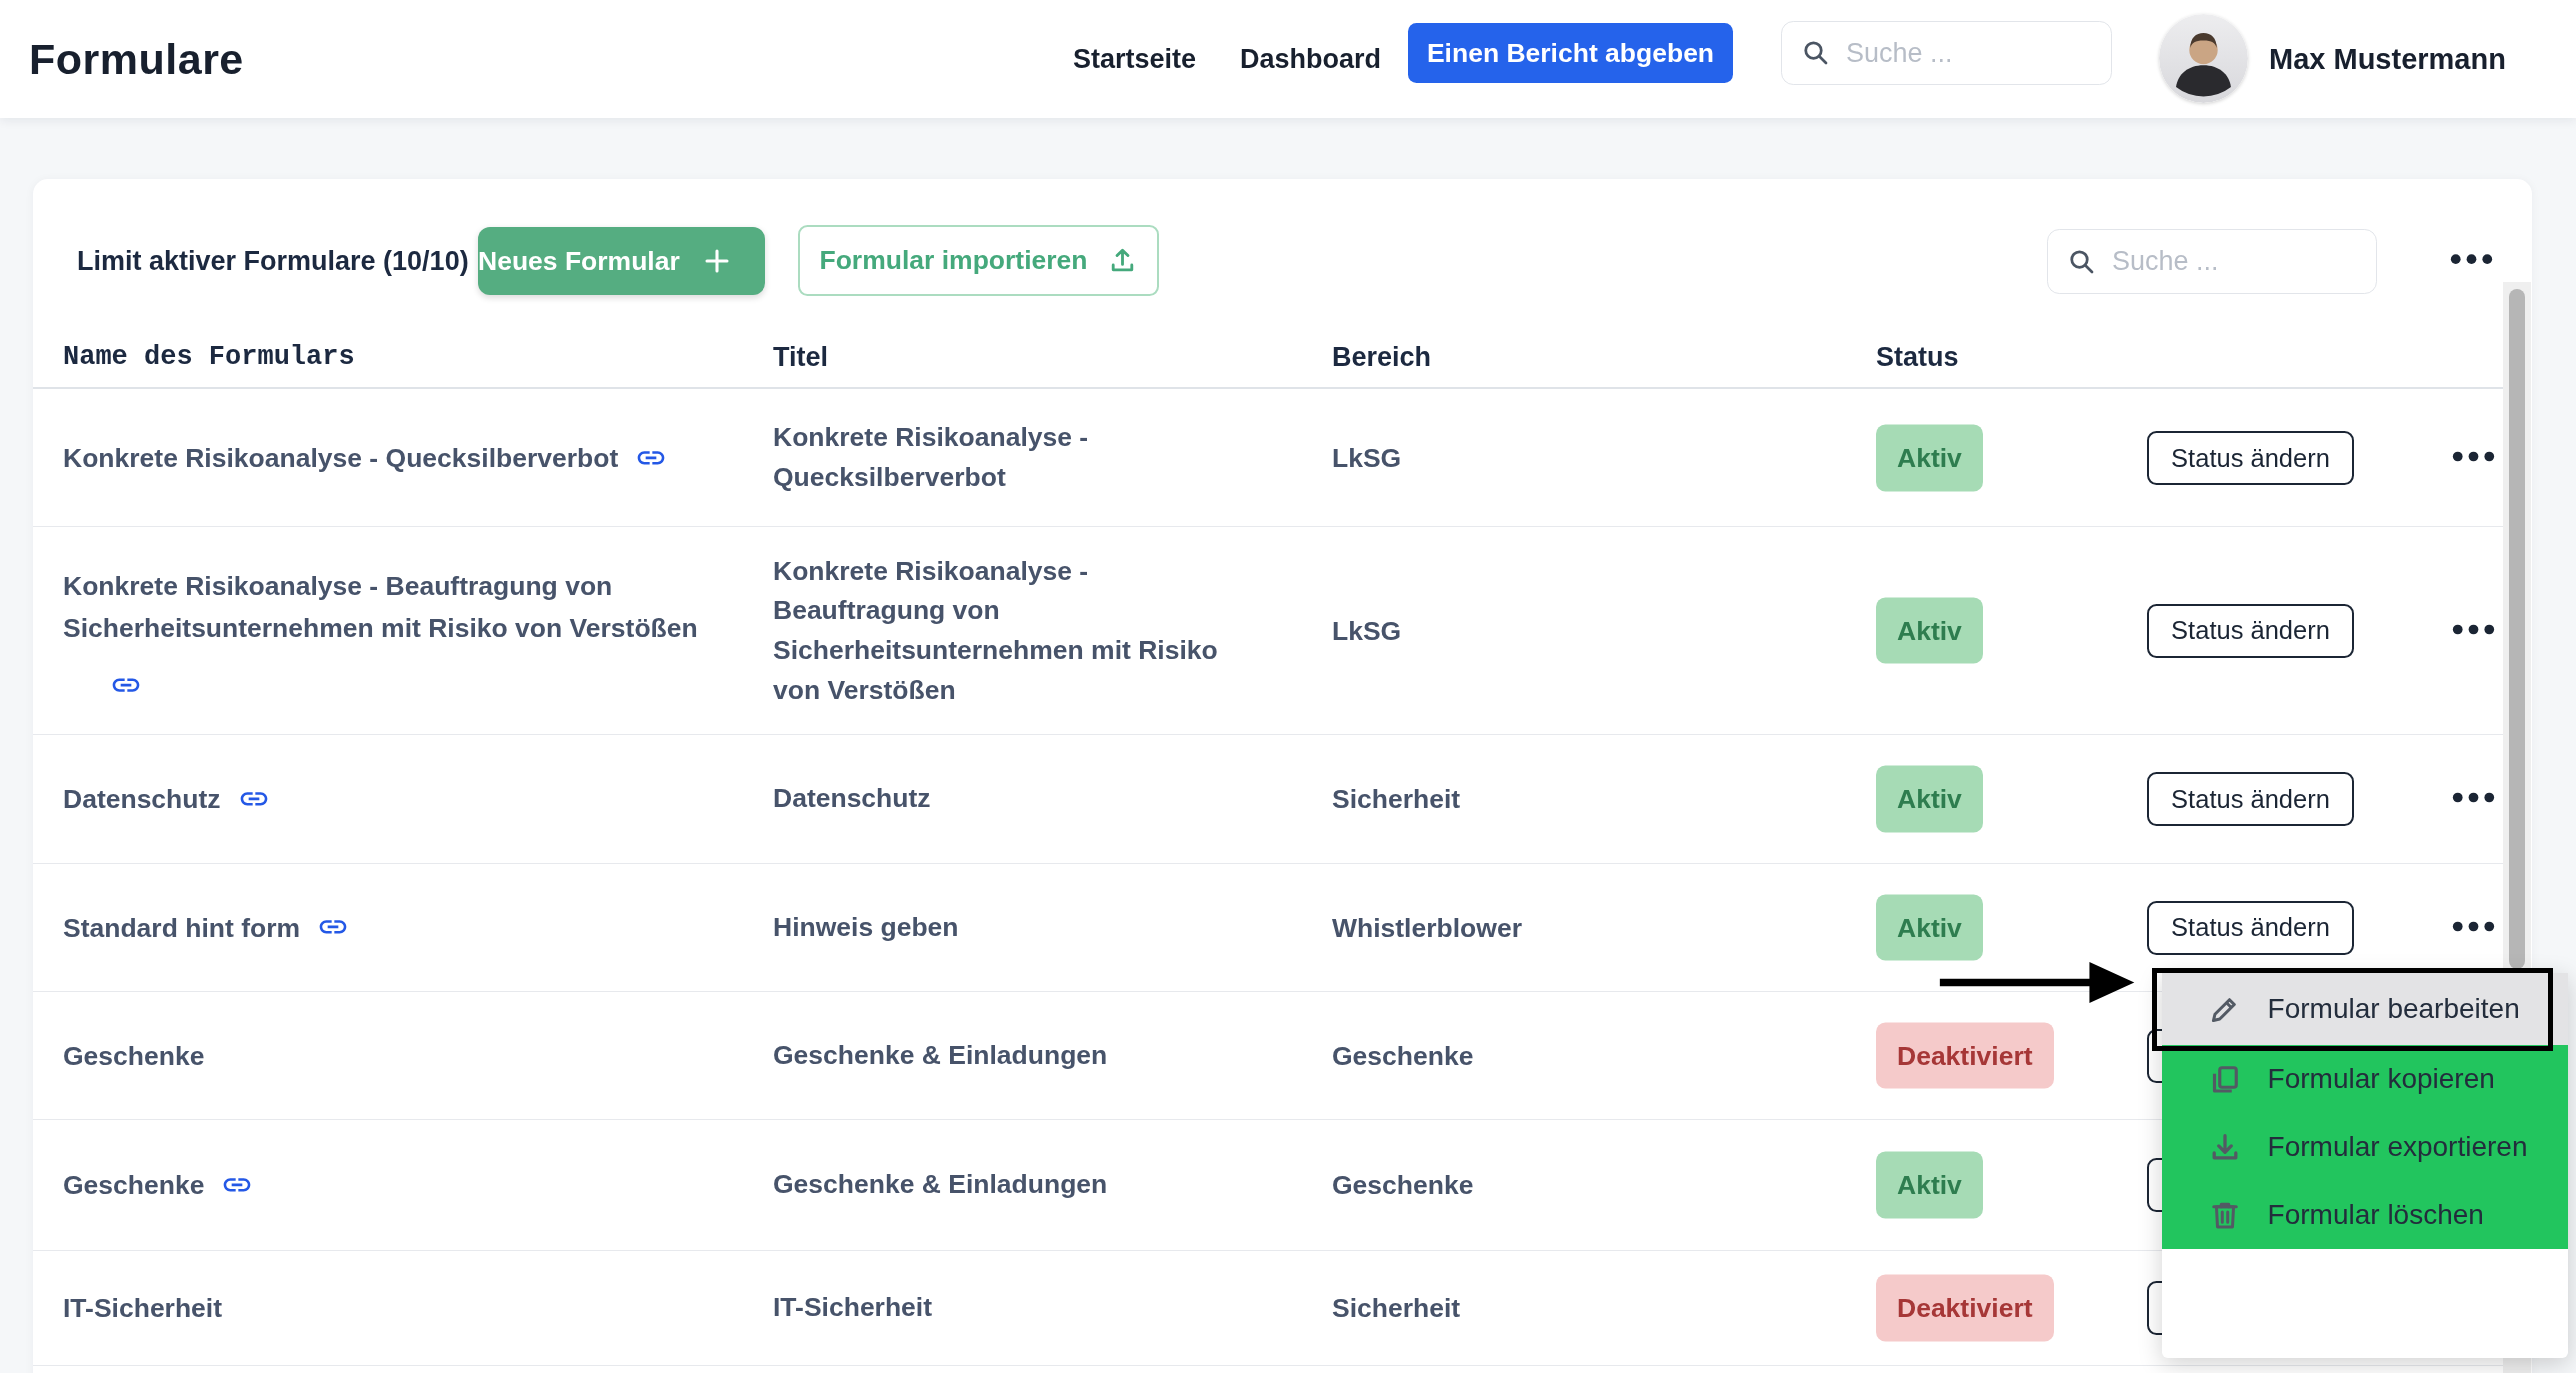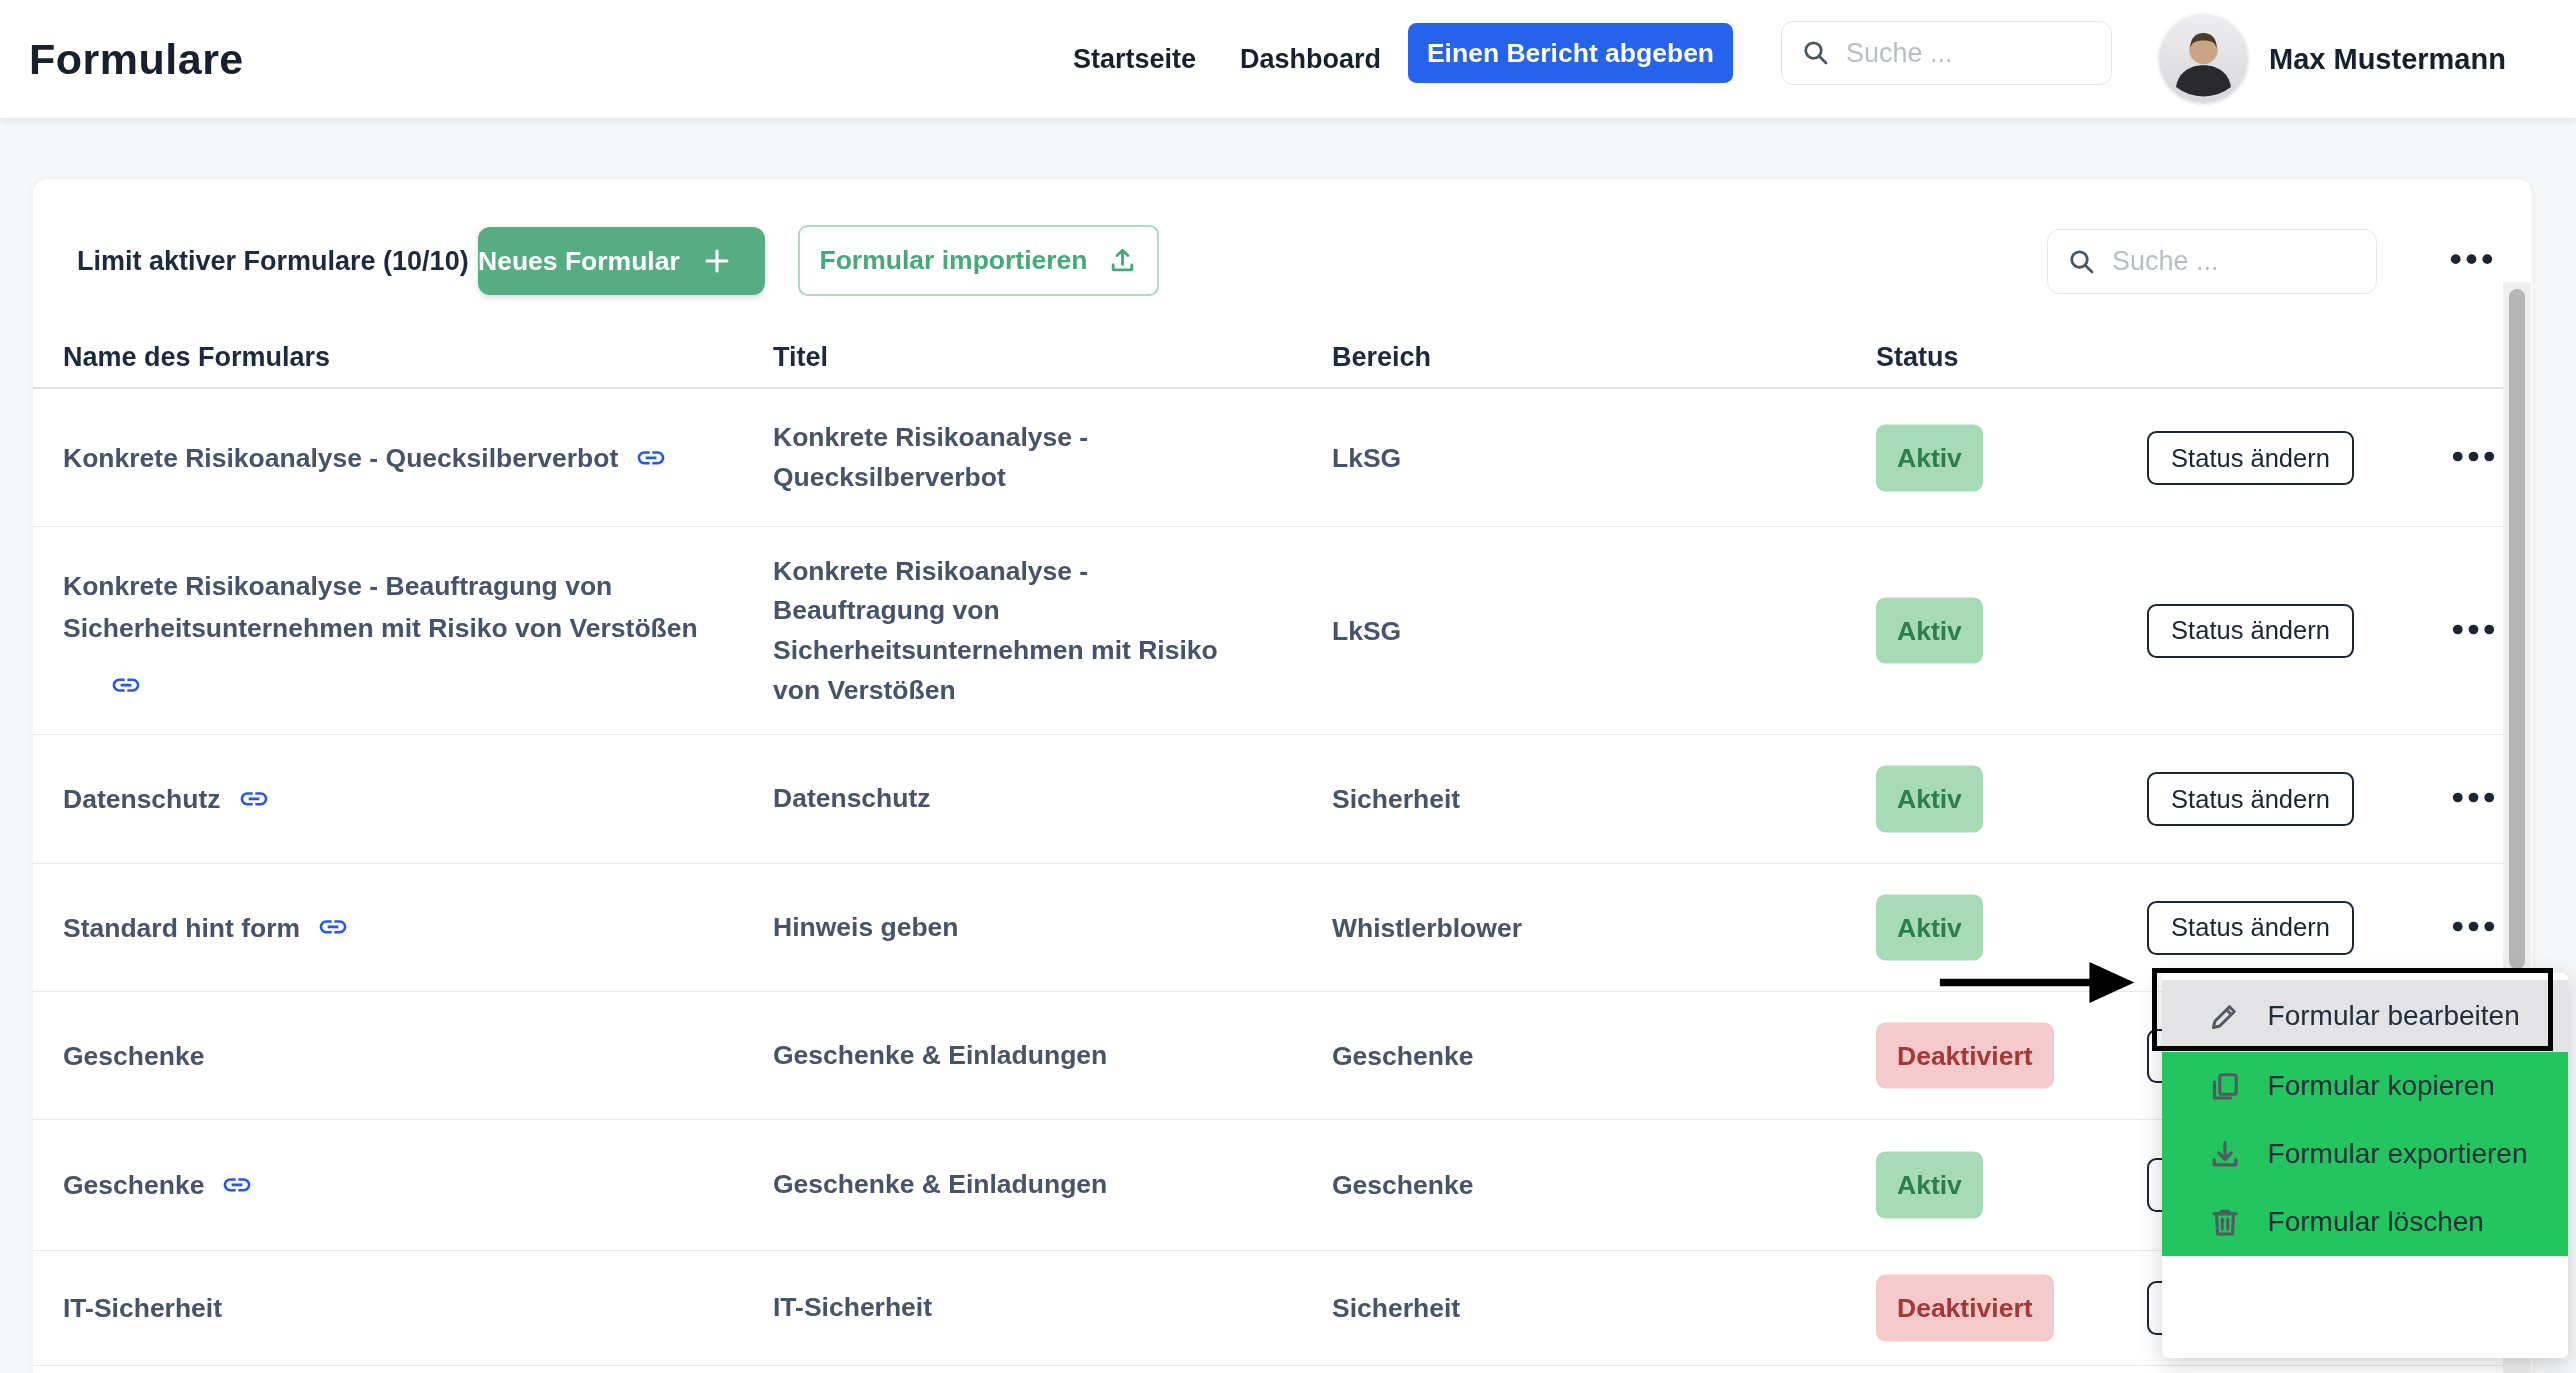--- a/index.html
+++ b/index.html
@@ -57,21 +57,21 @@
   .badge{display:inline-block;padding:12.3px 21px;border-radius:9.4px;font-size:26.5px;font-weight:700;}
   .badge.active{background:var(--badge-active-bg);color:var(--badge-active-text);}
   .badge.inactive{background:var(--badge-inactive-bg);color:var(--badge-inactive-text);}
   .btn-status{width:207px;height:54px;background:#fff;border:2.8px solid var(--navy);border-radius:9.4px;font-size:25.5px;font-weight:400;color:var(--navy);font-family:inherit;cursor:pointer;white-space:nowrap;}
 
   
   .sb-track{position:absolute;left:2470px;top:103px;width:28px;height:1140px;background:#efefef;cursor:pointer;}
   .sb-thumb{position:absolute;left:5.7px;top:6.6px;width:16px;height:680px;background:var(--scrollbar-thumb);border-radius:8.5px;cursor:grab;}
 
   
-  .menu{position:absolute;left:2162px;top:973px;width:406px;height:385px;background:#fff;border-radius:5.7px;box-shadow:0 5.7px 24.6px rgba(0,0,0,.18);z-index:40;padding-top:7px;}
+  .menu{position:absolute;left:2162px;top:973px;width:406px;height:385px;background:#fff;border-radius:5.7px;box-shadow:0 5.7px 24.6px rgba(0,0,0,.18);z-index:40;padding-top:0;}
   .menu-item{display:flex;align-items:center;gap:24.6px;padding-left:45px;height:68px;cursor:pointer;background:#22c55e;}
   .menu-item.highlighted{height:72px;background:#e3e3e5;}
   .menu-item .m-ic{width:36px;height:36px;color:var(--menu-icon);flex:0 0 auto;display:flex;}
   .menu-item .m-label{font-size:28px;font-weight:500;color:#232d3c;white-space:nowrap;}
 
   
   .hl-box{position:absolute;left:2152px;top:968px;width:401px;height:83px;border:5.7px solid #000;z-index:45;pointer-events:none;}
   .arrow{position:absolute;left:1939px;top:961px;width:198px;height:43px;z-index:45;pointer-events:none;}
   .ic svg,.m-ic svg,.link-ic svg,.s-icon svg{width:100%;height:100%;display:block;}
 </style>
@@ -141,21 +141,21 @@
   </div>
   <button class="dots-btn card-dots">
       <span class="dots-ic"><svg viewBox="0 0 30 8" fill="currentColor">
           <circle cx="4" cy="4" r="3.4"></circle>
           <circle cx="15" cy="4" r="3.4"></circle>
           <circle cx="26" cy="4" r="3.4"></circle>
         </svg></span>
     </button>
 
   <div class="thead" id="thead">
-      <div class="th" style="left: 30px;">Name des Formulars</div>
+      <div class="th" style="left: 30px; font-family: Liberation Mono, monospace;">Name des Formulars</div>
       <div class="th" style="left: 740px;">Titel</div>
       <div class="th" style="left: 1299px;">Bereich</div>
       <div class="th" style="left: 1843px;">Status</div>
     </div>
   <div class="tbody" id="tbody">
       <div class="row" style="height: 137px;">
         <div class="cell c-name"><span class="name-line">Konkrete Risikoanalyse - Quecksilberverbot</span><span class="link-ic"><svg viewBox="0 0 24 24" fill="currentColor">
               <path d="M3.9 12c0-1.71 1.39-3.1 3.1-3.1h4V7H7c-2.76 0-5 2.24-5 5s2.24 5 5 5h4v-1.9H7c-1.71 0-3.1-1.39-3.1-3.1zM8 13h8v-2H8v2zm9-6h-4v1.9h4c1.71 0 3.1 1.39 3.1 3.1s-1.39 3.1-3.1 3.1h-4V17h4c2.76 0 5-2.24 5-5s-2.24-5-5-5z"></path>
             </svg></span></div>
         <div class="cell c-title">Konkrete Risikoanalyse - Quecksilberverbot</div>

